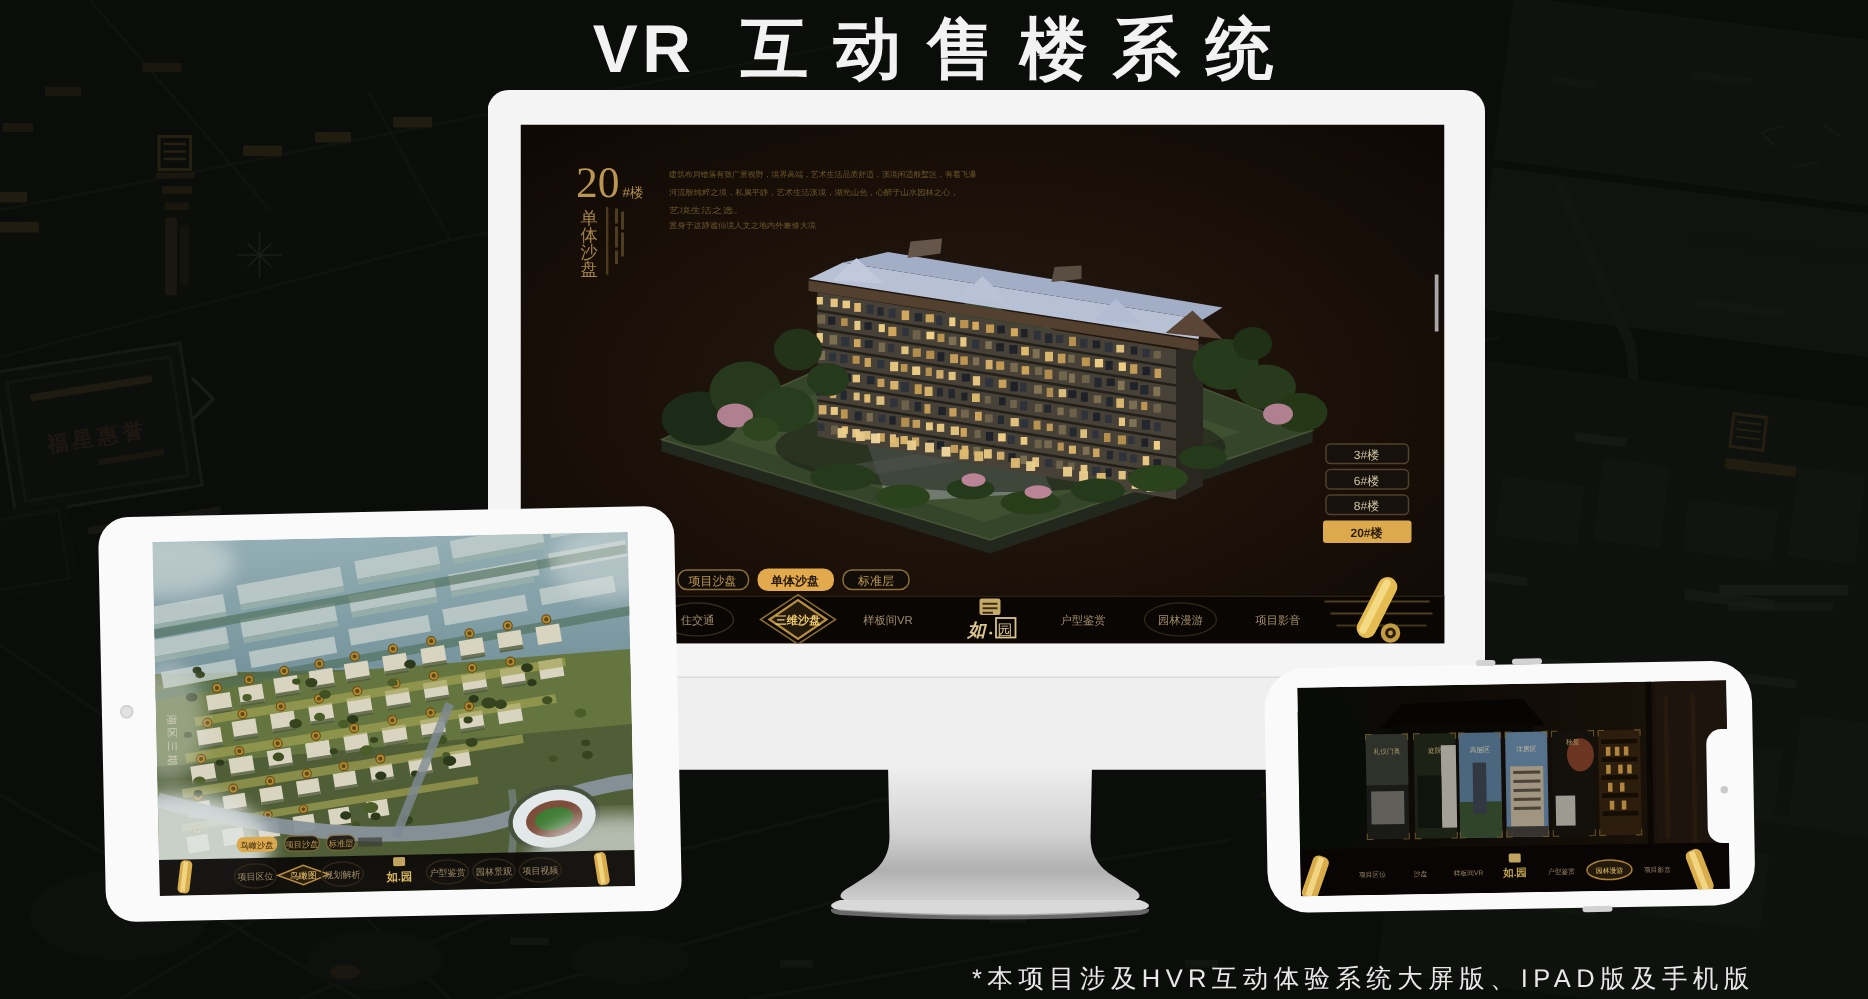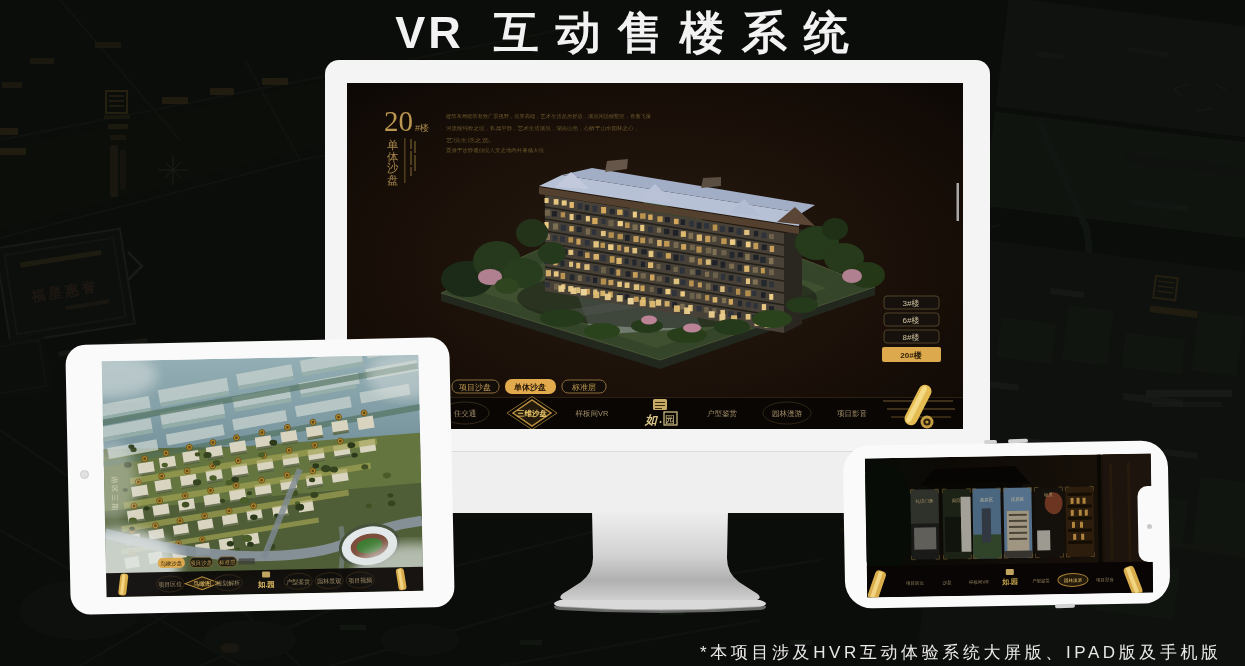--- a/index.html
+++ b/index.html
@@ -1070,13 +1070,13 @@
 </svg>
 
 <div class="abs" style="left:1138px;top:486px;width:26px;height:76px;background:#fafafa;border-radius:10px;transform:rotate(-1deg);"></div>
 
 <div class="abs" style="left:1147px;top:524px;width:5px;height:5px;background:#c9c9c9;border-radius:50%;"></div>
 
 <div class="abs" style="left:984px;top:440px;width:13px;height:4px;background:#d2d2d2;border-radius:2px;transform:rotate(-1deg);"></div>
 <div class="abs" style="left:1008px;top:439px;width:20px;height:4px;background:#d2d2d2;border-radius:2px;transform:rotate(-1deg);"></div>
 <div class="abs" style="left:1055px;top:604px;width:20px;height:4px;background:#d2d2d2;border-radius:2px;transform:rotate(-1deg);"></div>
 
-<div class="abs" style="left:700px;top:641px;color:#e8e8e8;font-size:17px;letter-spacing:3.6px;">*本项目涉及HVR互动体验系统大屏版、IPAD版及手机版</div>
+<div class="abs" style="left:648px;top:641px;color:#e8e8e8;font-size:17px;letter-spacing:3.6px;">*本项目涉及HVR互动体验系统大屏版、IPAD版及手机版</div>
 
 </body></html>

